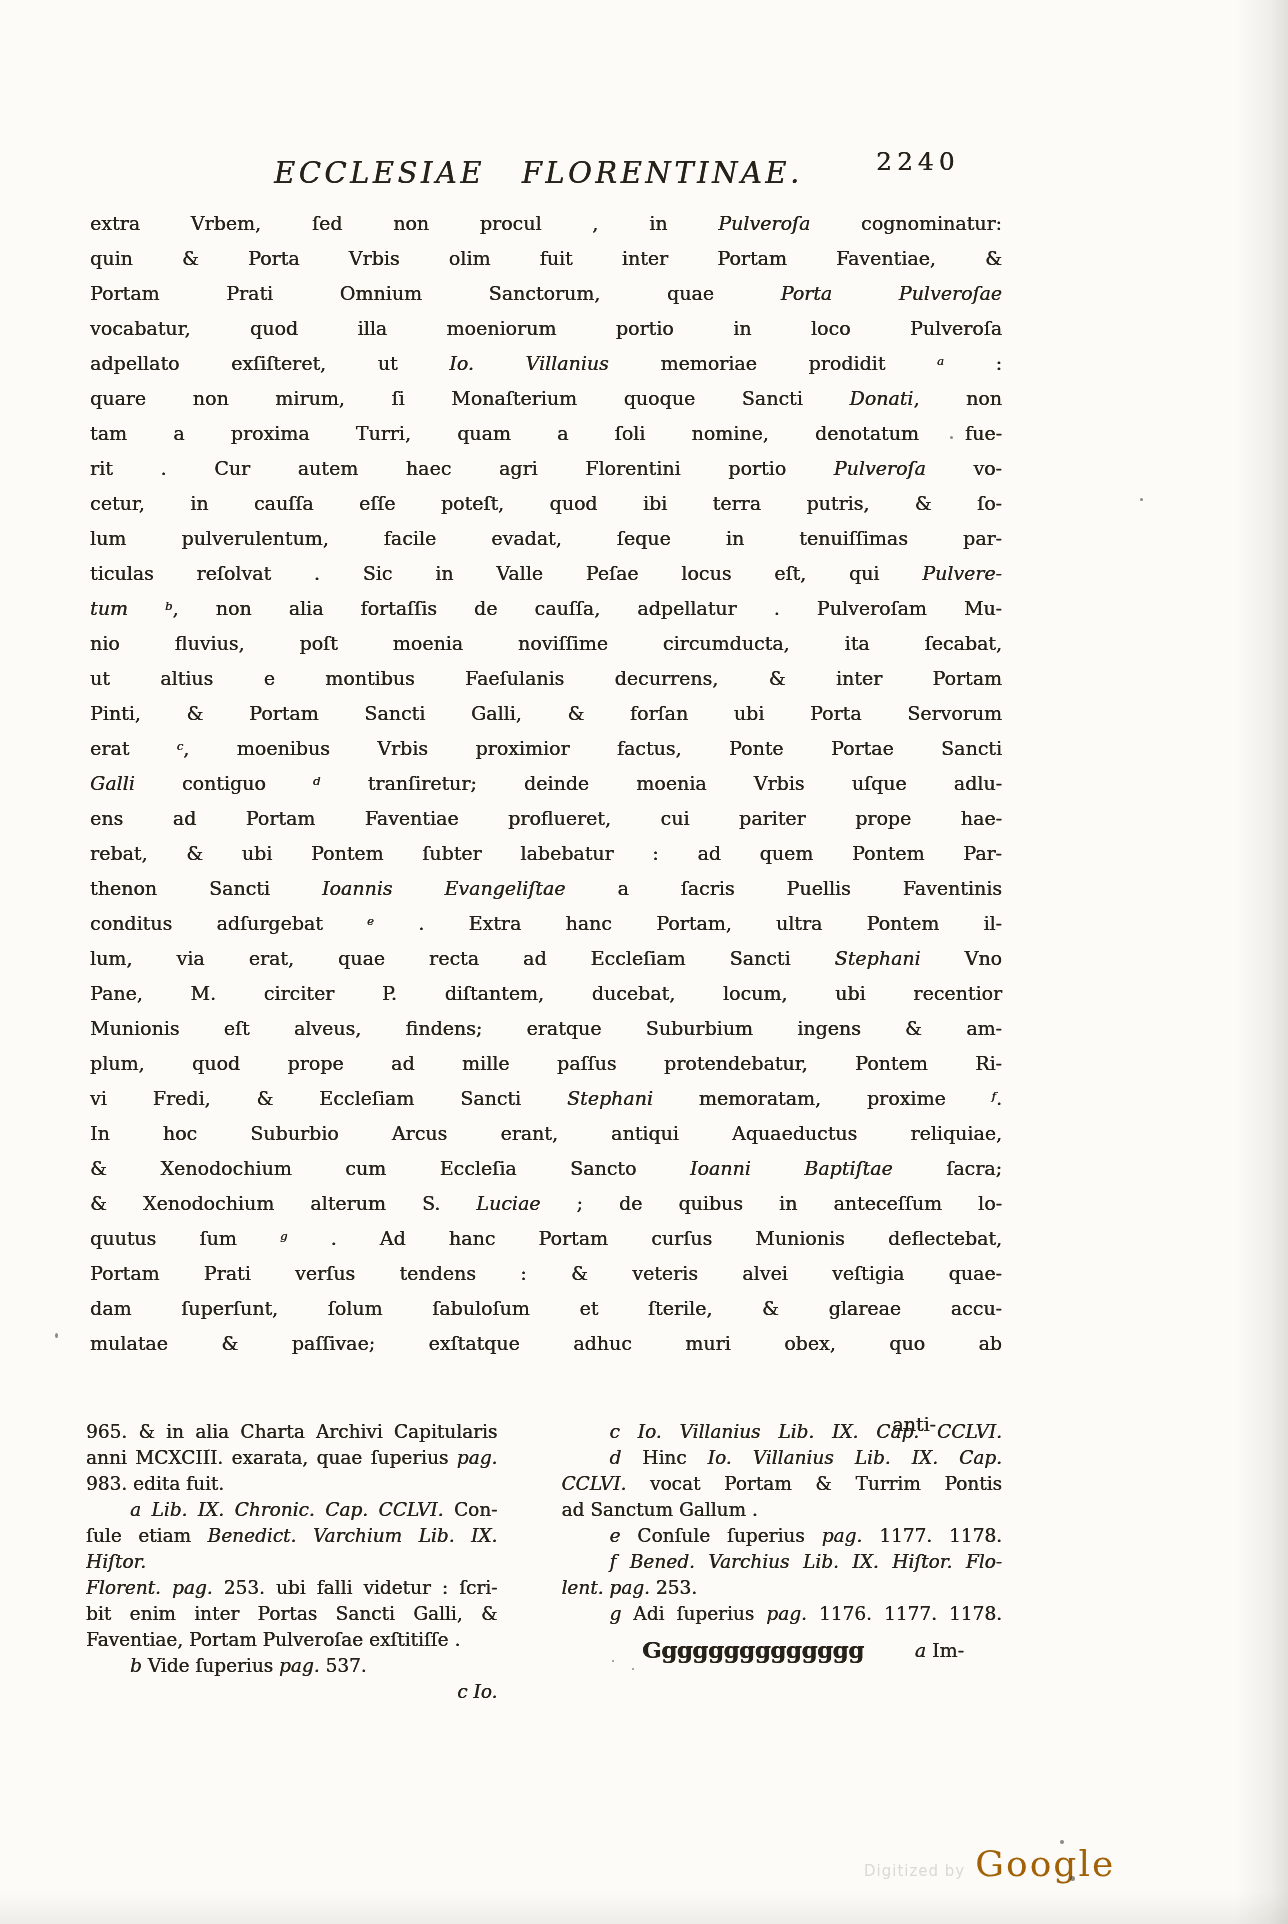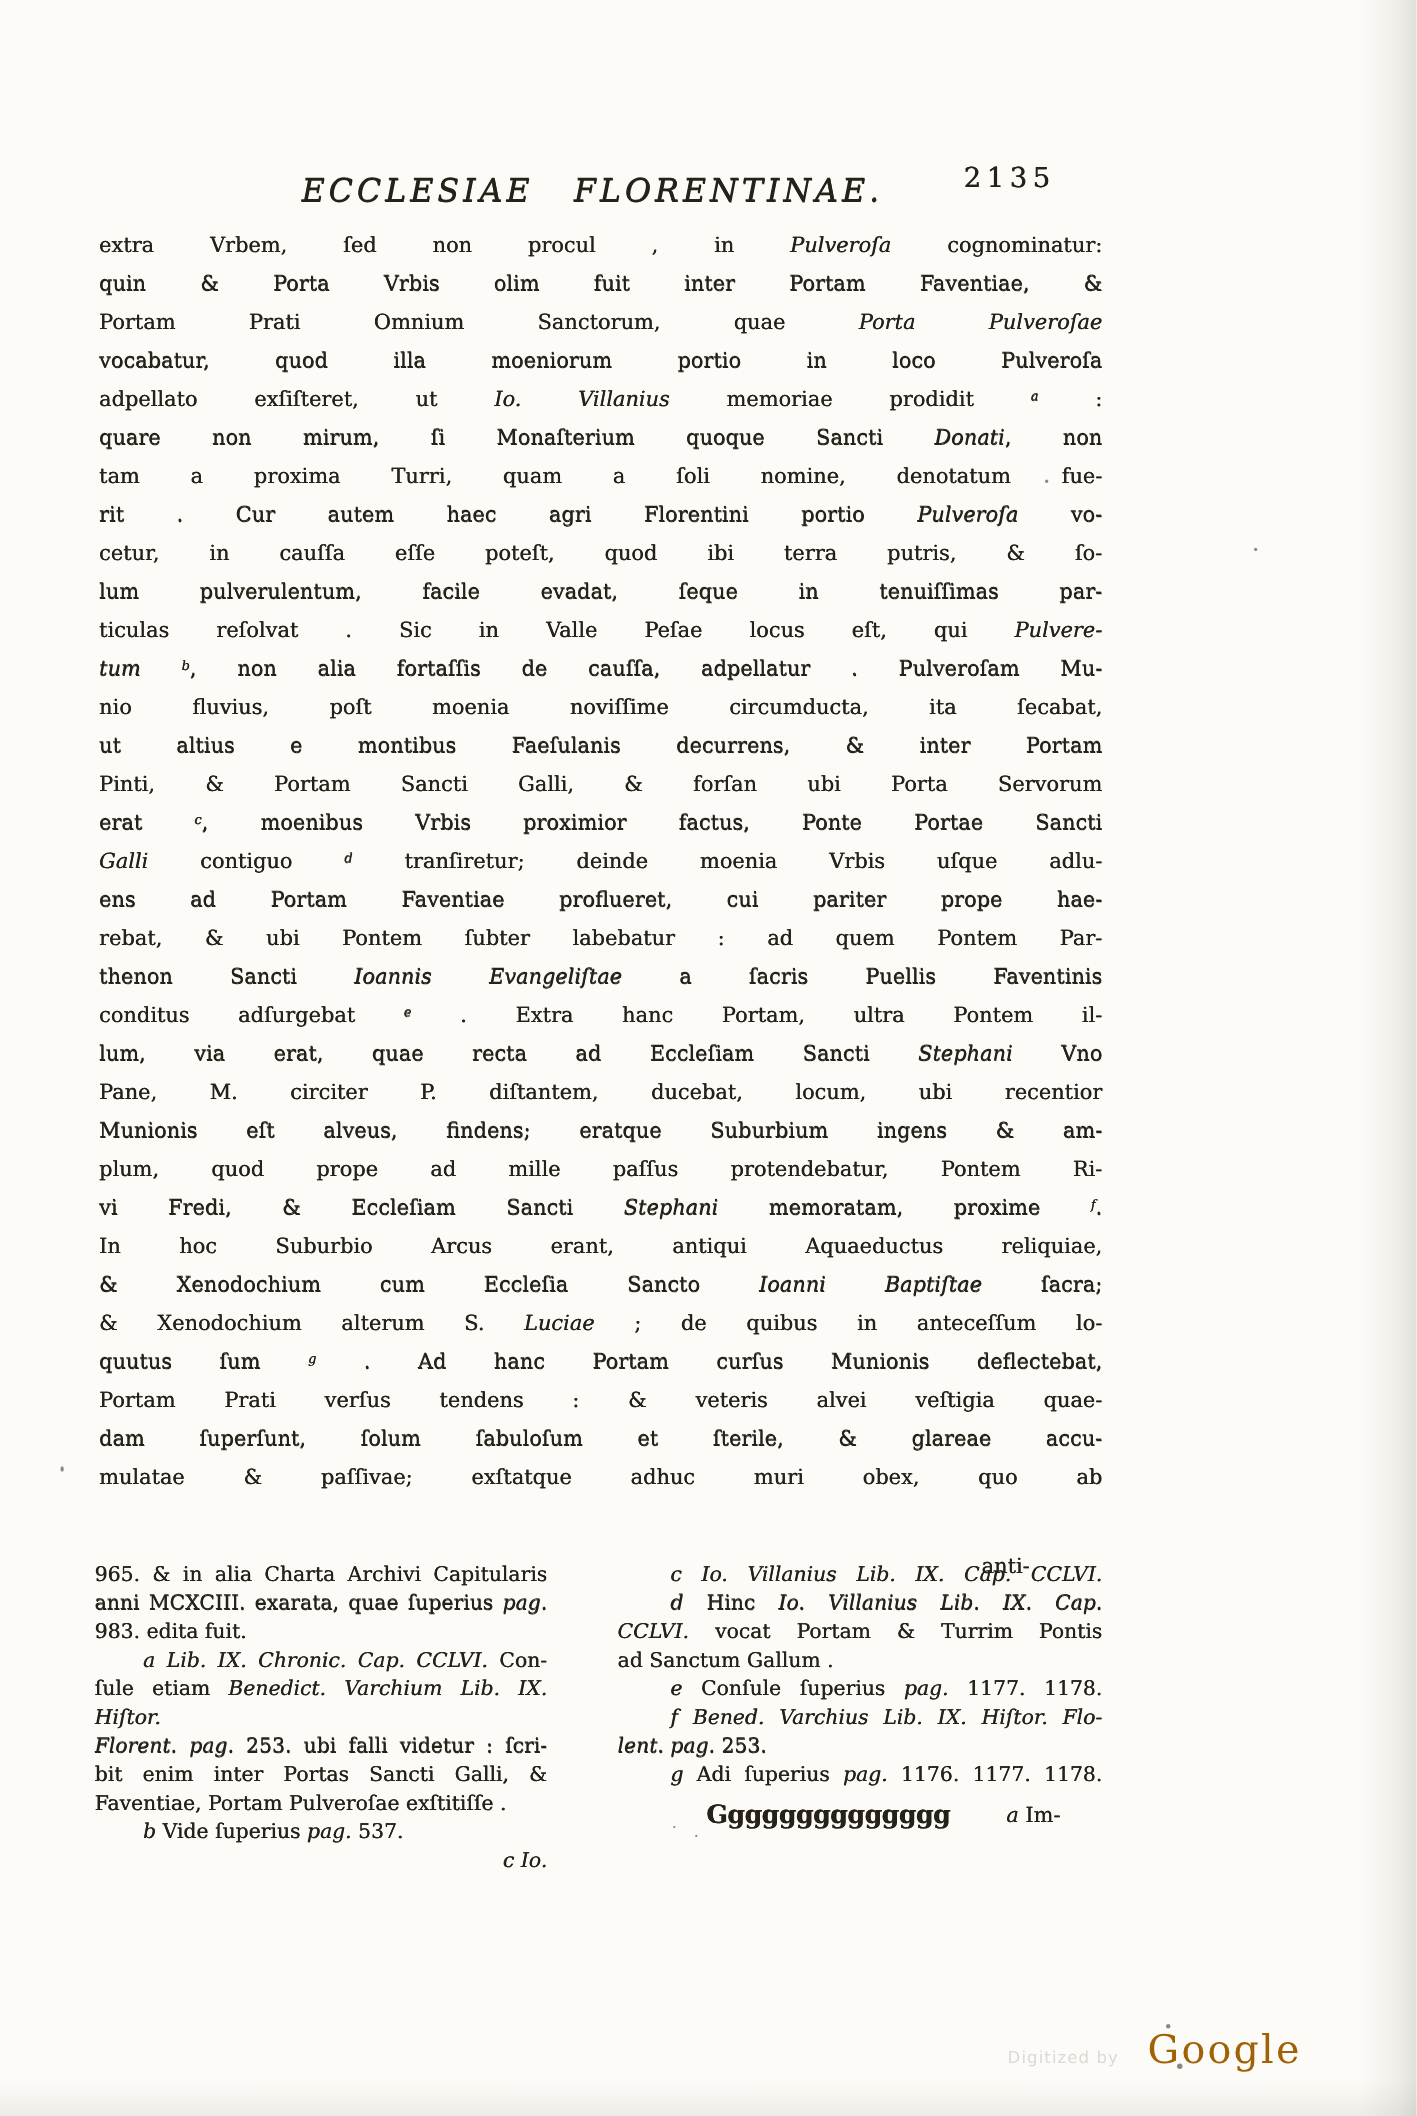--- a/index.html
+++ b/index.html
@@ -36,42 +36,42 @@
   .fnleft  { width:422px; }
   .fnright { width:452px; margin-left:64px; }
   .footnotes .tl { line-height:26px; font-size:18.5px; }
   .fnleft .ind  { text-indent:44px; }
   .fnright .ind { text-indent:48px; }
 
   .sigrow { position:absolute; left:90px; top:1636px; width:912px; height:38px; }
   .sigmark { position:absolute; left:552px; top:0; font-weight:bold; font-size:23px; letter-spacing:-0.5px; }
   .sigcatch { position:absolute; right:38px; top:3px; font-size:19px; }
 
-  .watermark { position:absolute; left:916px; top:1843px; display:flex; align-items:baseline; gap:26px; }
+  .watermark { position:absolute; left:864px; top:1843px; display:flex; align-items:baseline; gap:10px; }
   .wm-prefix { font-size:15px; color:#d9d9d5; font-family:"DejaVu Sans","Liberation Sans",sans-serif; letter-spacing:1px; }
   .wm-logo   { font-size:36px; color:#a16207; letter-spacing:2px; }
 
   .edge-right {
     position:absolute; top:0; right:0; width:52px; height:100%;
     background:linear-gradient(to right, rgba(128,126,118,0) 0%, rgba(128,126,118,0.10) 65%, rgba(128,126,118,0.22) 100%);
   }
   .edge-bottom {
     position:absolute; left:0; bottom:0; width:100%; height:32px;
     background:linear-gradient(to bottom, rgba(128,126,118,0) 0%, rgba(128,126,118,0.12) 100%);
   }
   .speck { position:absolute; background:rgba(45,42,36,0.55); border-radius:50%; }
 </style>
 </head>
 <body>
 
 <div class="page">
 
   <header>
     <div class="running-title ink">ECCLESIAE FLORENTINAE.</div>
-    <div class="page-number ink">2135</div>
+    <div class="page-number ink">2240</div>
   </header>
 
   <main class="bodytext ink">
     <div>
         <div class="tl"><span>extra Vrbem, ſed non procul , in </span><span class="it">Pulveroſa</span><span> cognominatur:</span></div>
         <div class="tl"><span>quin &amp; Porta Vrbis olim fuit inter Portam Faventiae, &amp;</span></div>
         <div class="tl"><span>Portam Prati Omnium Sanctorum, quae </span><span class="it">Porta Pulveroſae</span></div>
         <div class="tl"><span>vocabatur, quod illa moeniorum portio in loco Pulveroſa</span></div>
         <div class="tl"><span>adpellato exſiſteret, ut </span><span class="it">Io. Villanius</span><span> memoriae prodidit </span><sup class="it">a</sup><span> :</span></div>
         <div class="tl"><span>quare non mirum, ſi Monaſterium quoque Sancti </span><span class="it">Donati</span><span>, non</span></div>

